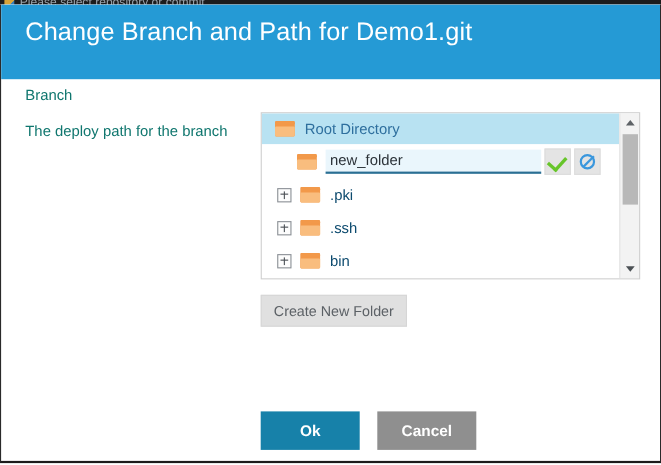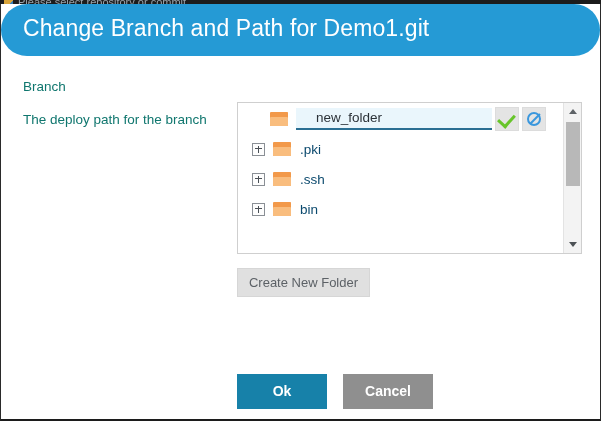--- a/index.html
+++ b/index.html
@@ -54,23 +54,22 @@
     border-right: 1px solid #2a2a2a;
     border-bottom: 2px solid #1c1c1c;
     box-sizing: border-box;
     overflow: hidden;
   }
 
   .titlebar {
     position: absolute;
     left: 0; top: 0;
     width: 100%;
-    height: 52px;
+    height: 68px;
     background: #259ad5;
-    border-radius: 26px;
   }
   .titlebar-text {
     position: absolute;
     left: 22px;
     top: 11px;
     font-size: 23px;
     color: #ffffff;
     letter-spacing: 0.1px;
     white-space: nowrap;
   }
@@ -211,21 +210,21 @@
   .name-input {
     margin-left: 8px;
     width: 196px;
     height: 22px;
     background: #eaf6fc;
     border: none;
     border-bottom: 2px solid #2b6f93;
     font-family: "Liberation Sans", sans-serif;
     font-size: 13.5px;
     color: #2b3238;
-    padding: 0 20px;
+    padding: 0 4px;
     box-sizing: border-box;
     outline: none;
   }
   .icon-btn {
     width: 24px; height: 24px;
     margin-left: 3px;
     background: #e4e4e4;
     border: 1px solid #dcdcdc;
     box-sizing: border-box;
     position: relative;
@@ -360,20 +359,28 @@
 
     <div class="label label-branch">Branch</div>
 
 
     <div class="label label-deploy">The deploy path for the branch</div>
 
     <div class="tree-panel">
 
       <div class="tree-list">
 
+        <div class="tree-row root">
+          <span class="folder-icon root-folder">
+            <span class="back"></span>
+              <span class="tab"></span>
+              <span class="front"></span>
+          </span>
+          <span class="tree-label">Root Directory</span>
+        </div>
 
         <div class="tree-row editing">
           <span class="folder-icon indent-1">
             <span class="back"></span>
               <span class="tab"></span>
               <span class="front"></span>
           </span>
           <input class="name-input" type="text" value="new_folder" style="">
           <span class="icon-btn">
             <span class="check-glyph"></span>

